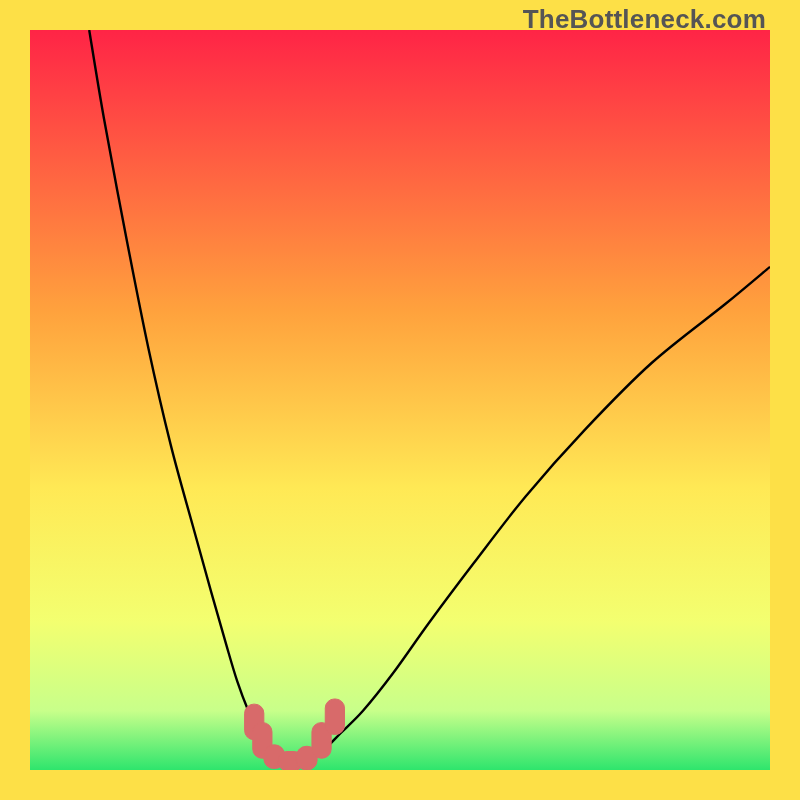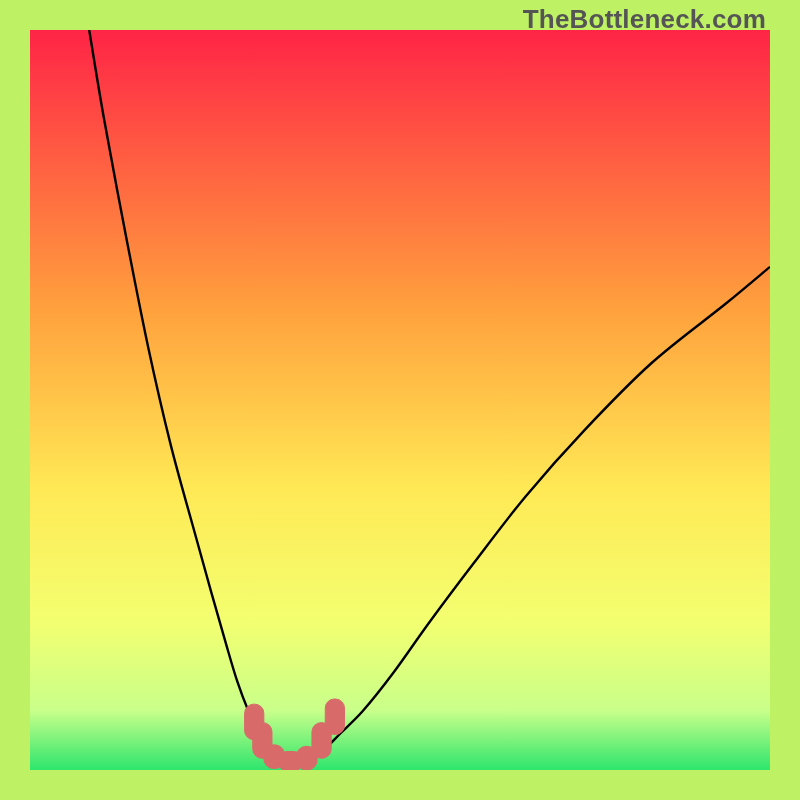--- a/index.html
+++ b/index.html
@@ -9,21 +9,21 @@
     height: 800px;
     background: #000;
     overflow: hidden;
   }
   .frame {
     position: absolute;
     left: 0;
     top: 0;
     width: 800px;
     height: 800px;
-    background: #bef264;
+    background: #fde047;
   }
   .plot {
     position: absolute;
     left: 30px;
     top: 30px;
     width: 740px;
     height: 740px;
     overflow: hidden;
   }
   .watermark {

